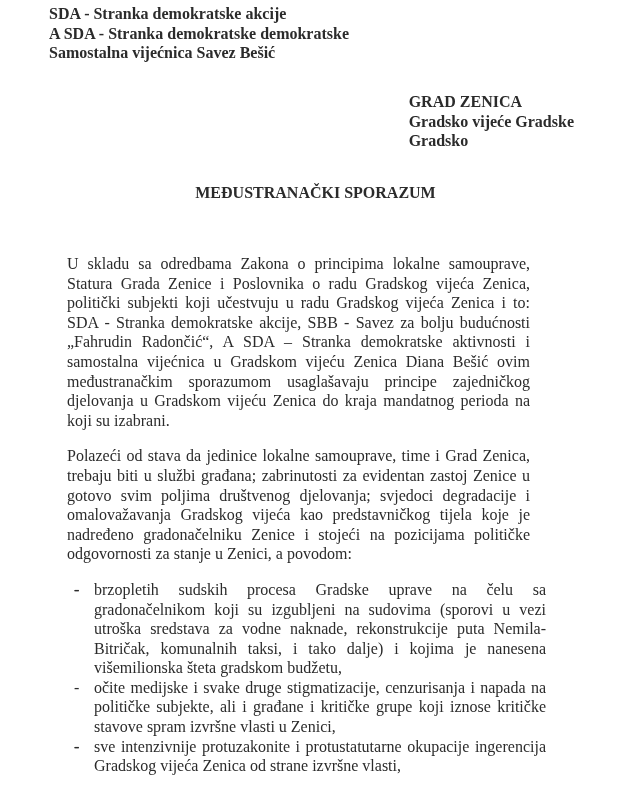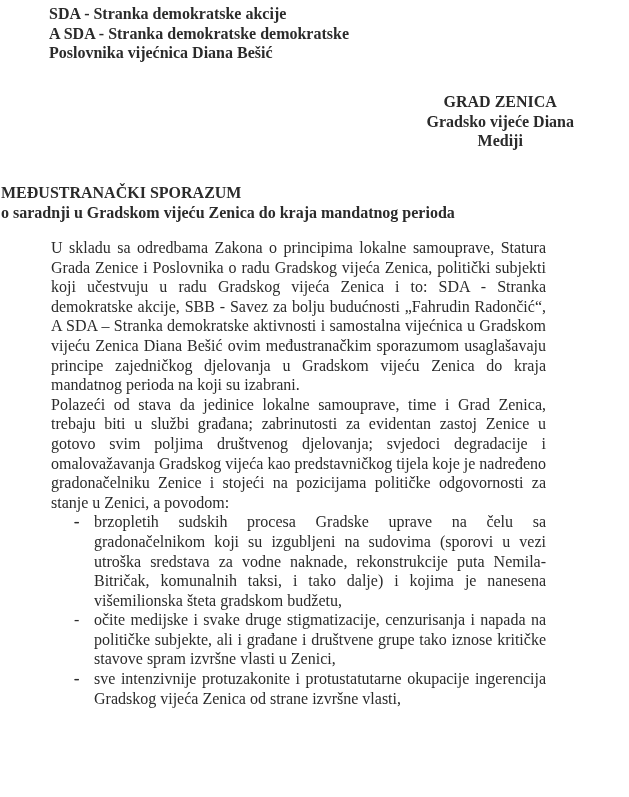--- a/index.html
+++ b/index.html
@@ -26,47 +26,47 @@
     top: 4px;
     font-weight: bold;
     font-size: 16px;
     line-height: 19.5px;
   }
   .senders div { white-space: nowrap; }
   .recipients {
     position: absolute;
     right: 85px;
     top: 92px;
-    text-align: center;
+    text-align: left;
     font-weight: bold;
     font-size: 16px;
     line-height: 19.5px;
   }
   .recipients div { white-space: nowrap; }
   .title-block {
     position: absolute;
     left: 0;
     width: 629px;
     top: 183px;
-    text-align: left;
+    text-align: center;
     font-weight: bold;
     font-size: 16px;
     line-height: 19.5px;
   }
   .body {
     position: absolute;
     left: 50px;
     width: 495px;
     top: 238px;
     font-size: 16px;
     line-height: 19.6px;
     text-align: justify;
   }
   .body p {
-    margin: 0;
+    margin: 16px;
   }
   .bullets {
     list-style: none;
     margin: 0;
     padding: 0;
   }
   .bullets li {
     position: relative;
     padding-left: 43px;
     text-align: justify;
@@ -78,41 +78,40 @@
   }
 </style>
 </head>
 <body>
 
 <div class="page">
 
   <div class="senders">
     <div>SDA - Stranka demokratske akcije</div>
     <div>A SDA - Stranka demokratske demokratske</div>
-    <div>Poslovnika vijećnica Diana Bešić</div>
+    <div>Samostalna vijećnica Savez Bešić</div>
   </div>
 
   <div class="recipients">
     <div>GRAD ZENICA</div>
-    <div>Gradsko vijeće Diana</div>
-    <div>Mediji</div>
+    <div>Gradsko vijeće Gradske</div>
+    <div>Gradsko</div>
   </div>
 
   <div class="title-block">
     <div>MEĐUSTRANAČKI SPORAZUM</div>
-    <div>o saradnji u Gradskom vijeću Zenica do kraja mandatnog perioda</div>
   </div>
 
   <div class="body">
     <p>U skladu sa odredbama Zakona o principima lokalne samouprave, Statura Grada Zenice i Poslovnika o radu Gradskog vijeća Zenica, politički subjekti koji učestvuju u radu Gradskog vijeća Zenica i to: SDA - Stranka demokratske akcije, SBB - Savez za bolju budućnosti „Fahrudin Radončić“, A SDA – Stranka demokratske aktivnosti i samostalna vijećnica u Gradskom vijeću Zenica Diana Bešić ovim međustranačkim sporazumom usaglašavaju principe zajedničkog djelovanja u Gradskom vijeću Zenica do kraja mandatnog perioda na koji su izabrani.</p>
     <p>Polazeći od stava da jedinice lokalne samouprave, time i Grad Zenica, trebaju biti u službi građana; zabrinutosti za evidentan zastoj Zenice u gotovo svim poljima društvenog djelovanja; svjedoci degradacije i omalovažavanja Gradskog vijeća kao predstavničkog tijela koje je nadređeno gradonačelniku Zenice i stojeći na pozicijama političke odgovornosti za stanje u Zenici, a povodom:</p>
     <ul class="bullets">
       <li><span class="dash">-</span></li>
       <li><span class="dash">-</span><span>brzopletih sudskih procesa Gradske uprave na čelu sa gradonačelnikom koji su izgubljeni na sudovima (sporovi u vezi utroška sredstava za vodne naknade, rekonstrukcije puta Nemila-Bitričak, komunalnih taksi, i tako dalje) i kojima je nanesena višemilionska šteta gradskom budžetu,</span></li>
-      <li><span class="dash">-</span><span>očite medijske i svake druge stigmatizacije, cenzurisanja i napada na političke subjekte, ali i građane i društvene grupe tako iznose kritičke stavove spram izvršne vlasti u Zenici,</span></li>
+      <li><span class="dash">-</span><span>očite medijske i svake druge stigmatizacije, cenzurisanja i napada na političke subjekte, ali i građane i kritičke grupe koji iznose kritičke stavove spram izvršne vlasti u Zenici,</span></li>
       <li><span class="dash">-</span></li>
       <li><span class="dash">-</span><span>sve intenzivnije protuzakonite i protustatutarne okupacije ingerencija Gradskog vijeća Zenica od strane izvršne vlasti,</span></li>
 
     </ul>
 
   </div>
 
 </div>
 
 </body></html>

